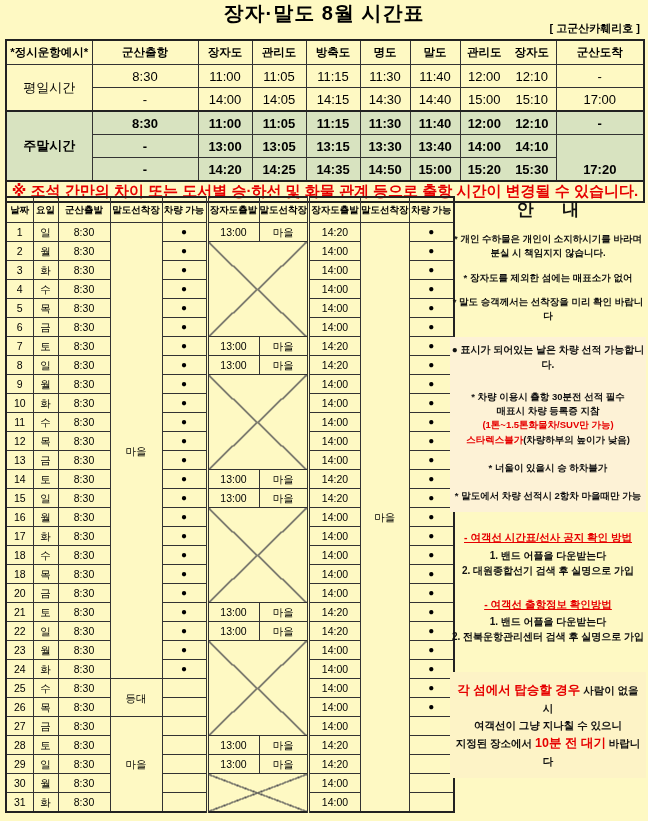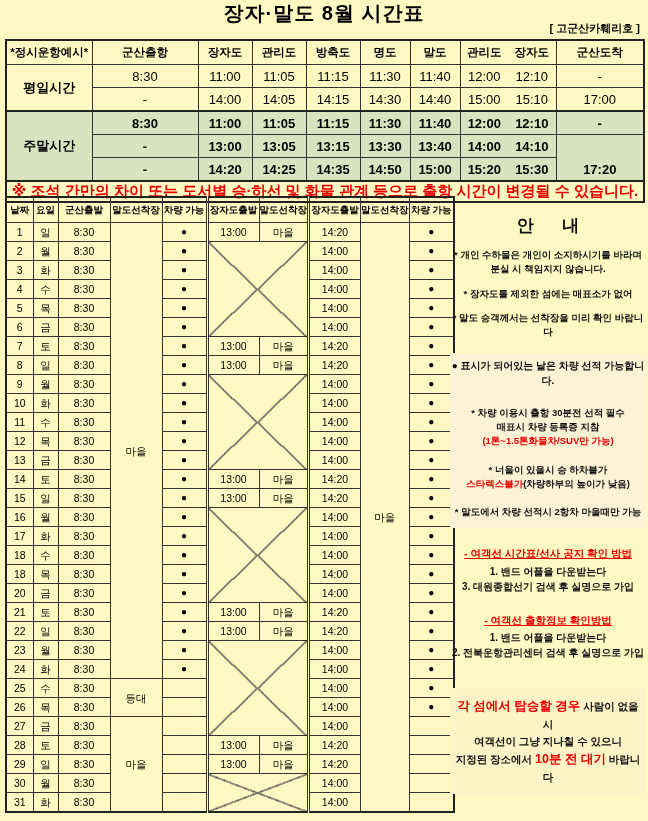--- a/index.html
+++ b/index.html
@@ -18,21 +18,21 @@
          font-size:20px;font-weight:bold;letter-spacing:1px;color:#000;}
   .vessel{position:absolute;top:21px;right:8px;font-size:11px;font-weight:bold;color:#000;}
 
   
   .sched{position:absolute;top:33px;left:5px;width:638px;border-collapse:collapse;
          border:2px solid var(--thick);table-layout:fixed;margin-top:6px;}
   .sched th,.sched td{border:1px solid var(--line);text-align:center;height:22px;
          padding:0;overflow:hidden;white-space:nowrap;}
   .sched thead th{font-size:11.5px;font-weight:bold;height:23px;}
   .sched td{font-size:13px;font-weight:normal;}
-  .sched .label-cell{font-size:13px;font-weight:bold;}
+  .sched .label-cell{font-size:13px;font-weight:normal;}
   .sched .wk{background:var(--green);font-weight:bold;}
   .sched .bt2{border-top:2px solid var(--thick);}
   .sched .pairL{border-right:0;}
   .sched .pairR{border-left:0;}
   .sched .vbottom{vertical-align:bottom;padding-bottom:3px;}
   .sched .noterow td{border-top:2px solid var(--thick);color:var(--red);
          font-weight:bold;font-size:15px;height:19px;}
 
   
   .cal{position:absolute;top:196px;left:5px;border-collapse:collapse;
@@ -44,21 +44,21 @@
   .cal .grp{border-left:3px double var(--line);}
   .cal .car{font-size:10px;}
   .cal .dock{font-size:10.5px;}
   .cal .crossed{
      background:
        linear-gradient(to top right,    transparent calc(50% - 0.7px), #555 calc(50% - 0.7px), #555 calc(50% + 0.7px), transparent calc(50% + 0.7px)),
        linear-gradient(to bottom right, transparent calc(50% - 0.7px), #555 calc(50% - 0.7px), #555 calc(50% + 0.7px), transparent calc(50% + 0.7px));
   }
 
   
-  .info{position:absolute;top:212px;left:450px;width:196px;text-align:center;color:#111;}
+  .info{position:absolute;top:196px;left:450px;width:196px;text-align:center;color:#111;}
   .info-title{font-size:17px;font-weight:bold;white-space:pre;margin-top:2px;}
   .inote{font-size:9.5px;font-weight:bold;line-height:1.45;margin-top:11px;}
   .vbox{background:var(--cream);margin-top:14px;padding:5px 1px 9px 1px;
         font-size:9.5px;font-weight:bold;line-height:1.5;}
   .vb-head{font-size:10px;font-weight:bold;}
   .vb-line{font-size:9.5px;}
   .vb-first{margin-top:18px;}
   .vb-gap{margin-top:14px;}
   .red{color:var(--red);}
   .method{margin-top:17px;font-size:10px;font-weight:bold;line-height:1.55;}
@@ -483,29 +483,29 @@
     </div>
     <div class="inote">
       <div>* 말도 승객께서는 선착장을 미리 확인 바랍니다</div>
     </div>
 
     <div class="vbox">
       <div class="vb-head">● 표시가 되어있는 날은 차량 선적 가능합니다.</div>
       <div class="vb-line vb-first">* 차량 이용시 출항 30분전 선적 필수</div>
       <div class="vb-line">매표시 차량 등록증 지참</div>
       <div class="vb-line red">(1톤~1.5톤화물차/SUV만 가능)</div>
+      <div class="vb-line"><span class="red">스타렉스불가</span><span>(차량하부의 높이가 낮음)</span></div>
       <div class="vb-line vb-gap">* 너울이 있을시 승 하차불가</div>
-      <div class="vb-line"><span class="red">스타렉스불가</span><span>(차량하부의 높이가 낮음)</span></div>
       <div class="vb-line vb-gap">* 말도에서 차량 선적시 2항차 마을때만 가능</div>
     </div>
 
     <div class="method">
       <div class="mtitle">- 여객선 시간표/선사 공지 확인 방법</div>
       <div>1. 밴드 어플을 다운받는다</div>
-      <div>3. 대원종합선기 검색 후 실명으로 가입</div>
+      <div>2. 대원종합선기 검색 후 실명으로 가입</div>
     </div>
 
     <div class="method">
       <div class="mtitle">- 여객선 출항정보 확인방법</div>
       <div>1. 밴드 어플을 다운받는다</div>
       <div>2. 전북운항관리센터 검색 후 실명으로 가입</div>
     </div>
 
     <div class="wbox">
       <div><span class="red wbig">각 섬에서 탑승할 경우</span> <span>사람이 없을 시</span></div>

